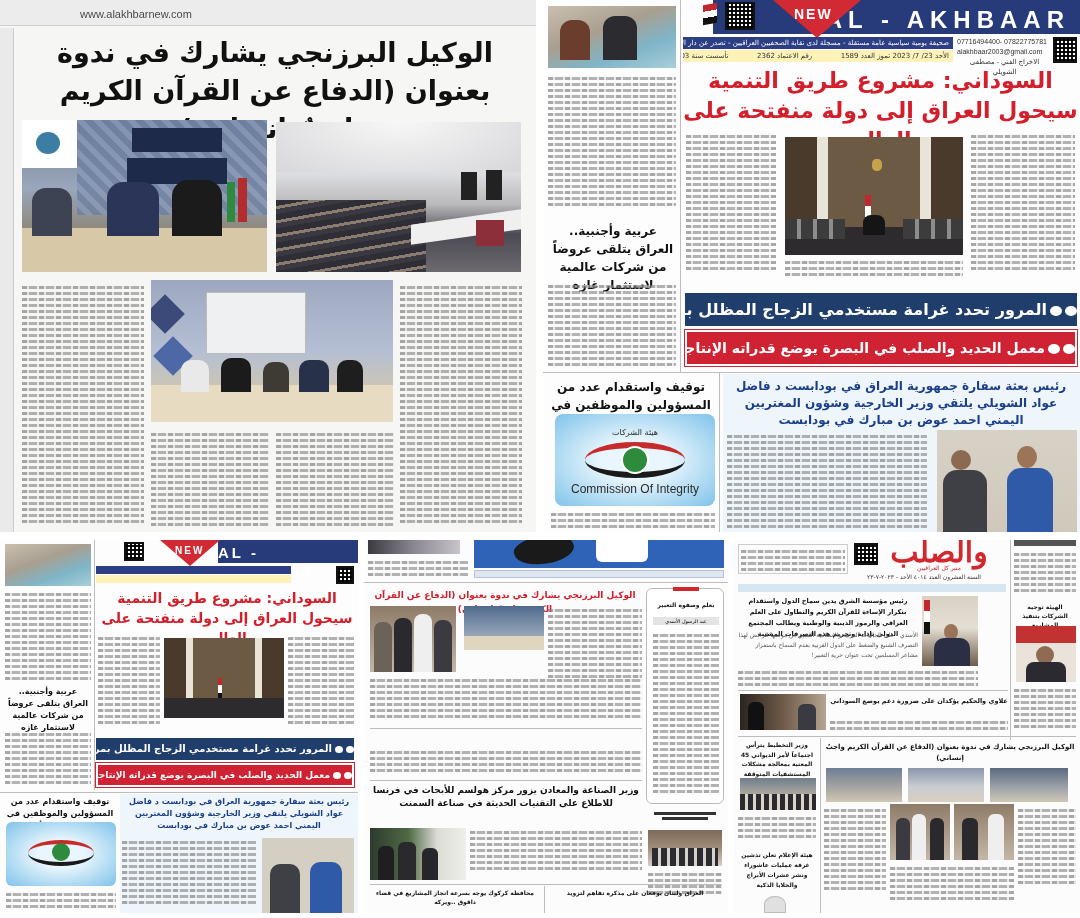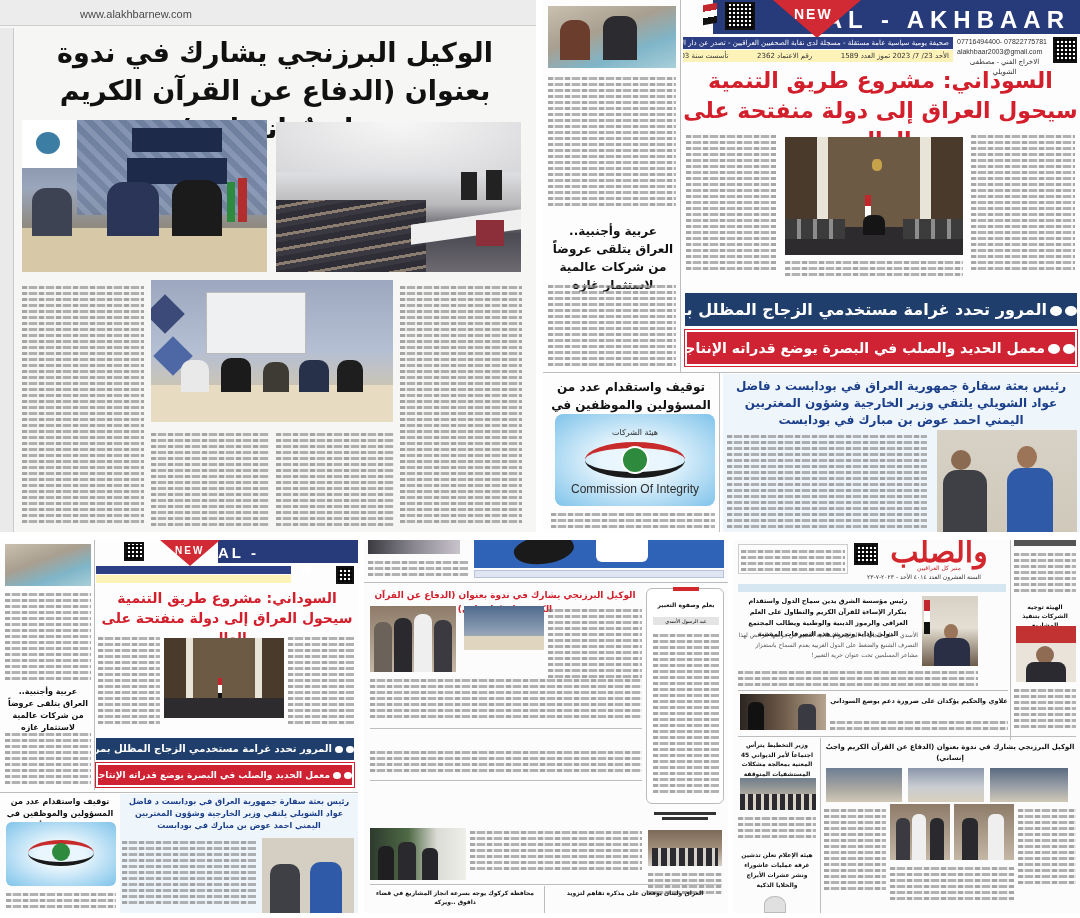--- a/index.html
+++ b/index.html
@@ -606,20 +606,21 @@
       <div class="line"></div>
   </div>
   <div class="rule" style="left:6px;top:188px;width:272px;height:1px;"></div>
   <div class="col-text" style="left:6px;top:208px;width:272px;height:30px;">
     <div class="line"></div>
       <div class="line"></div>
       <div class="line"></div>
       <div class="line"></div>
   </div>
   <div class="rule" style="left:6px;top:240px;width:272px;height:1px;"></div>
+  <div class="blackhead" style="left:6px;top:244px;width:272px;font-size:9px;line-height:13px;">وزير الصناعة والمعادن يزور مركز هولسم للأبحاث في فرنسا للاطلاع على التقنيات الحديثة في صناعة السمنت</div>
   <div class="photo" style="left:6px;top:288px;width:96px;height:52px;background:linear-gradient(90deg,#2d3a2e,#4f6a45 40%,#dcdcd6 70%,#efefea);">
     <div style="position:absolute;left:8px;top:18px;width:16px;height:34px;background:#1f1f22;border-radius:6px 6px 0 0;"></div>
     <div style="position:absolute;left:28px;top:14px;width:18px;height:38px;background:#2a2a2e;border-radius:6px 6px 0 0;"></div>
     <div style="position:absolute;left:52px;top:20px;width:16px;height:32px;background:#26262a;border-radius:6px 6px 0 0;"></div>
   </div>
   <div class="col-text" style="left:106px;top:288px;width:172px;height:52px;">
     <div class="line"></div>
       <div class="line"></div>
       <div class="line"></div>
       <div class="line"></div>

